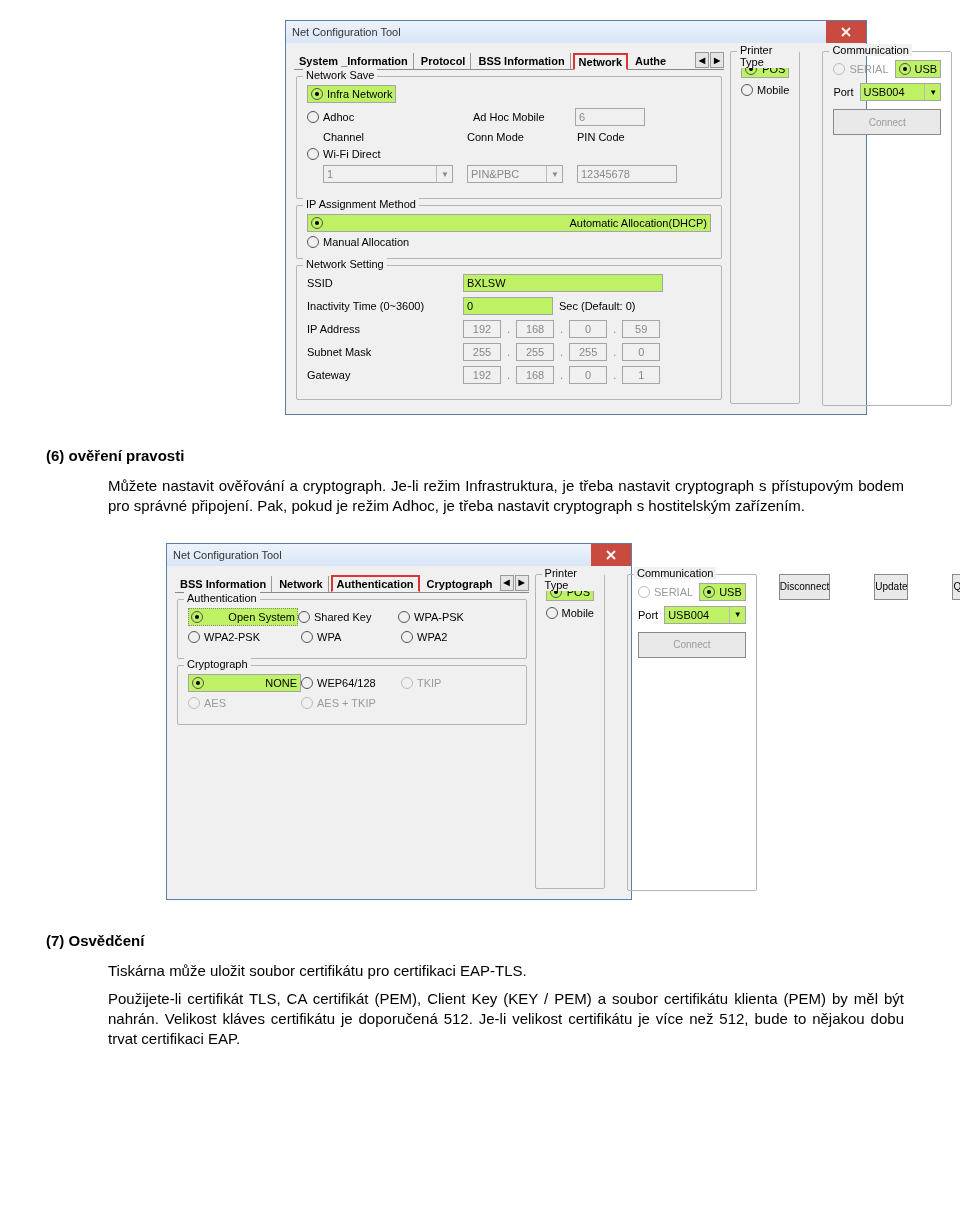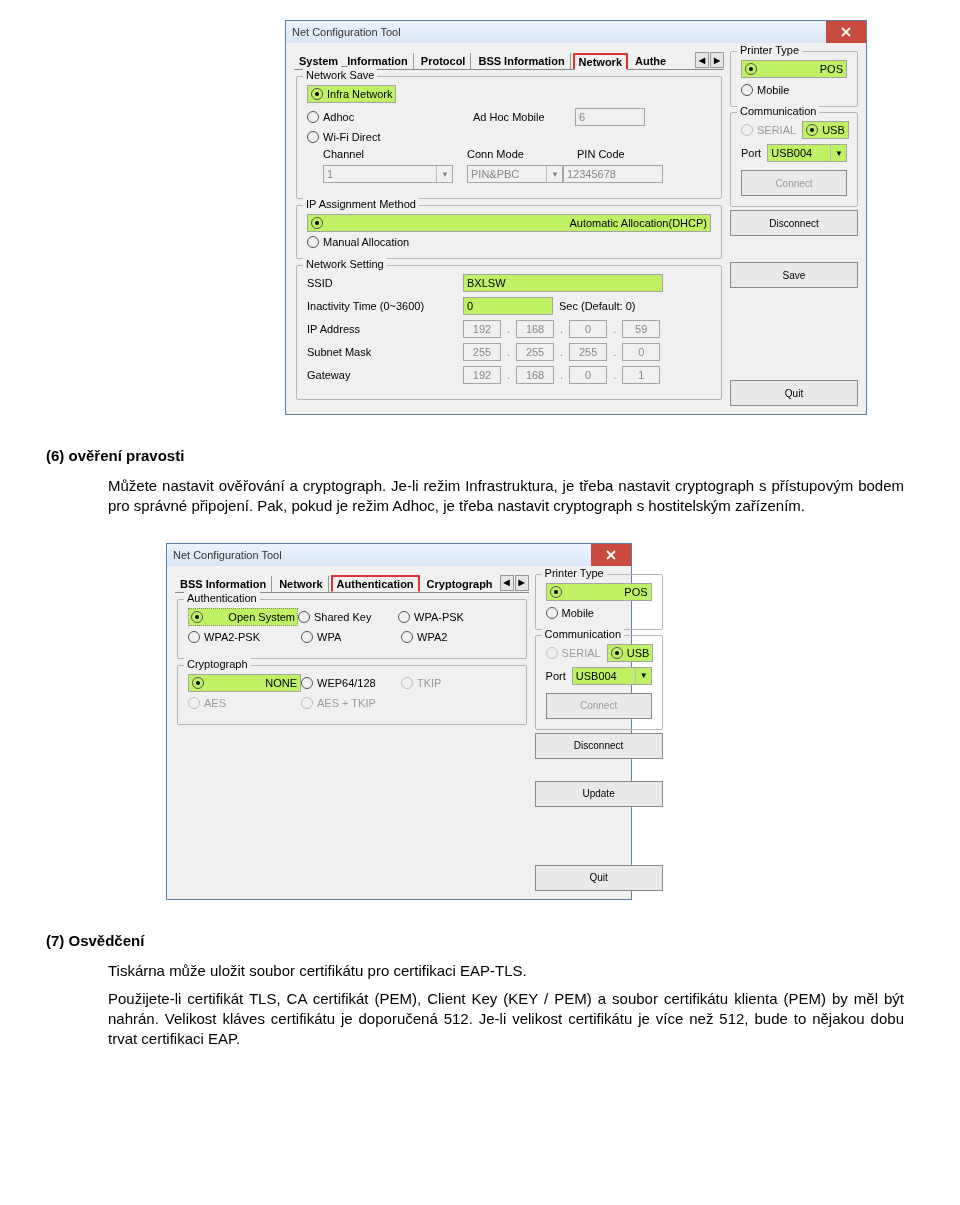--- a/index.html
+++ b/index.html
@@ -7,21 +7,21 @@
 
 
 .dialog{border:1px solid #5b7fa5;background:#f0f0f0;position:relative;margin:4px auto 20px auto}
 .dialog1{width:580px;margin-left:269px}
 .dialog2{width:464px;margin-left:150px}
 .titlebar{height:22px;background:linear-gradient(#edf3fb,#d9e6f7);display:flex;align-items:center;padding:0 0 0 6px;font-size:11px;color:#333;position:relative}
 .closebtn{position:absolute;right:0;top:0;width:40px;height:22px;background:#c94b3f;display:flex;align-items:center;justify-content:center}
 .closebtn svg{width:10px;height:10px}
 .dlgbody{padding:8px;display:flex;gap:6px}
 .leftcol{flex:1}
-.rightcol{width:128px;display:flex;flex-direction:column;gap:3px}
+.rightcol{width:128px;display:flex;flex-direction:row;gap:22px}
 
 
 .tabs{display:flex;align-items:center;border-bottom:1px solid #888;font-size:11px;font-weight:bold;position:relative;height:18px}
 .tab{padding:2px 5px;margin-right:2px;position:relative;top:1px;white-space:nowrap;border-right:1px solid #999}
 .tab:last-of-type{border-right:none}
 .tab.active{border:2px solid #d33;border-bottom:1px solid #f0f0f0;background:#f0f0f0;padding:1px 4px}
 .tabarrows{margin-left:auto;display:flex;gap:1px}
 .tabarrows span{width:12px;height:14px;border:1px solid #999;display:flex;align-items:center;justify-content:center;font-size:8px;background:#e5e5e5}
 
 
@@ -87,37 +87,37 @@
               </div>
         </div>
         <div class="row">
           <div class="radio" style="width:160px">
                 <span class="dot"></span>
                 <span>Adhoc</span>
               </div>
           <label class="lab" style="width:96px">Ad Hoc Mobile</label>
           <input class="txt" disabled="" style="width: 70px;" value="6">
         </div>
-        <div class="row">
-          <div class="radio">
-                <span class="dot"></span>
-                <span>Wi-Fi Direct</span>
-              </div>
-        </div>
         <div class="row" style="margin-left:16px;gap:0">
           <label class="lab" style="width:144px">Channel</label>
           <label class="lab" style="width:110px">Conn Mode</label>
           <label class="lab">PIN Code</label>
         </div>
+        <div class="row">
+          <div class="radio">
+                <span class="dot"></span>
+                <span>Wi-Fi Direct</span>
+              </div>
+        </div>
         <div class="row" style="margin-left:16px;gap:0">
           <div class="sel disabled" style="width:130px;margin-right:14px">
                 <span>1</span>
                 <span class="arrow">▼</span>
               </div>
-          <div class="sel disabled" style="width:96px;">
+          <div class="sel disabled" style="width:96px;margin-right:14px">
                 <span>PIN&amp;PBC</span>
                 <span class="arrow">▼</span>
               </div>
           <input class="txt" disabled="" style="width: 100px;" value="12345678">
         </div>
       </div>
 
       <div class="group">
         <span class="legend">IP Assignment Method</span>
         <div class="radio sel" style="margin-bottom:4px">

